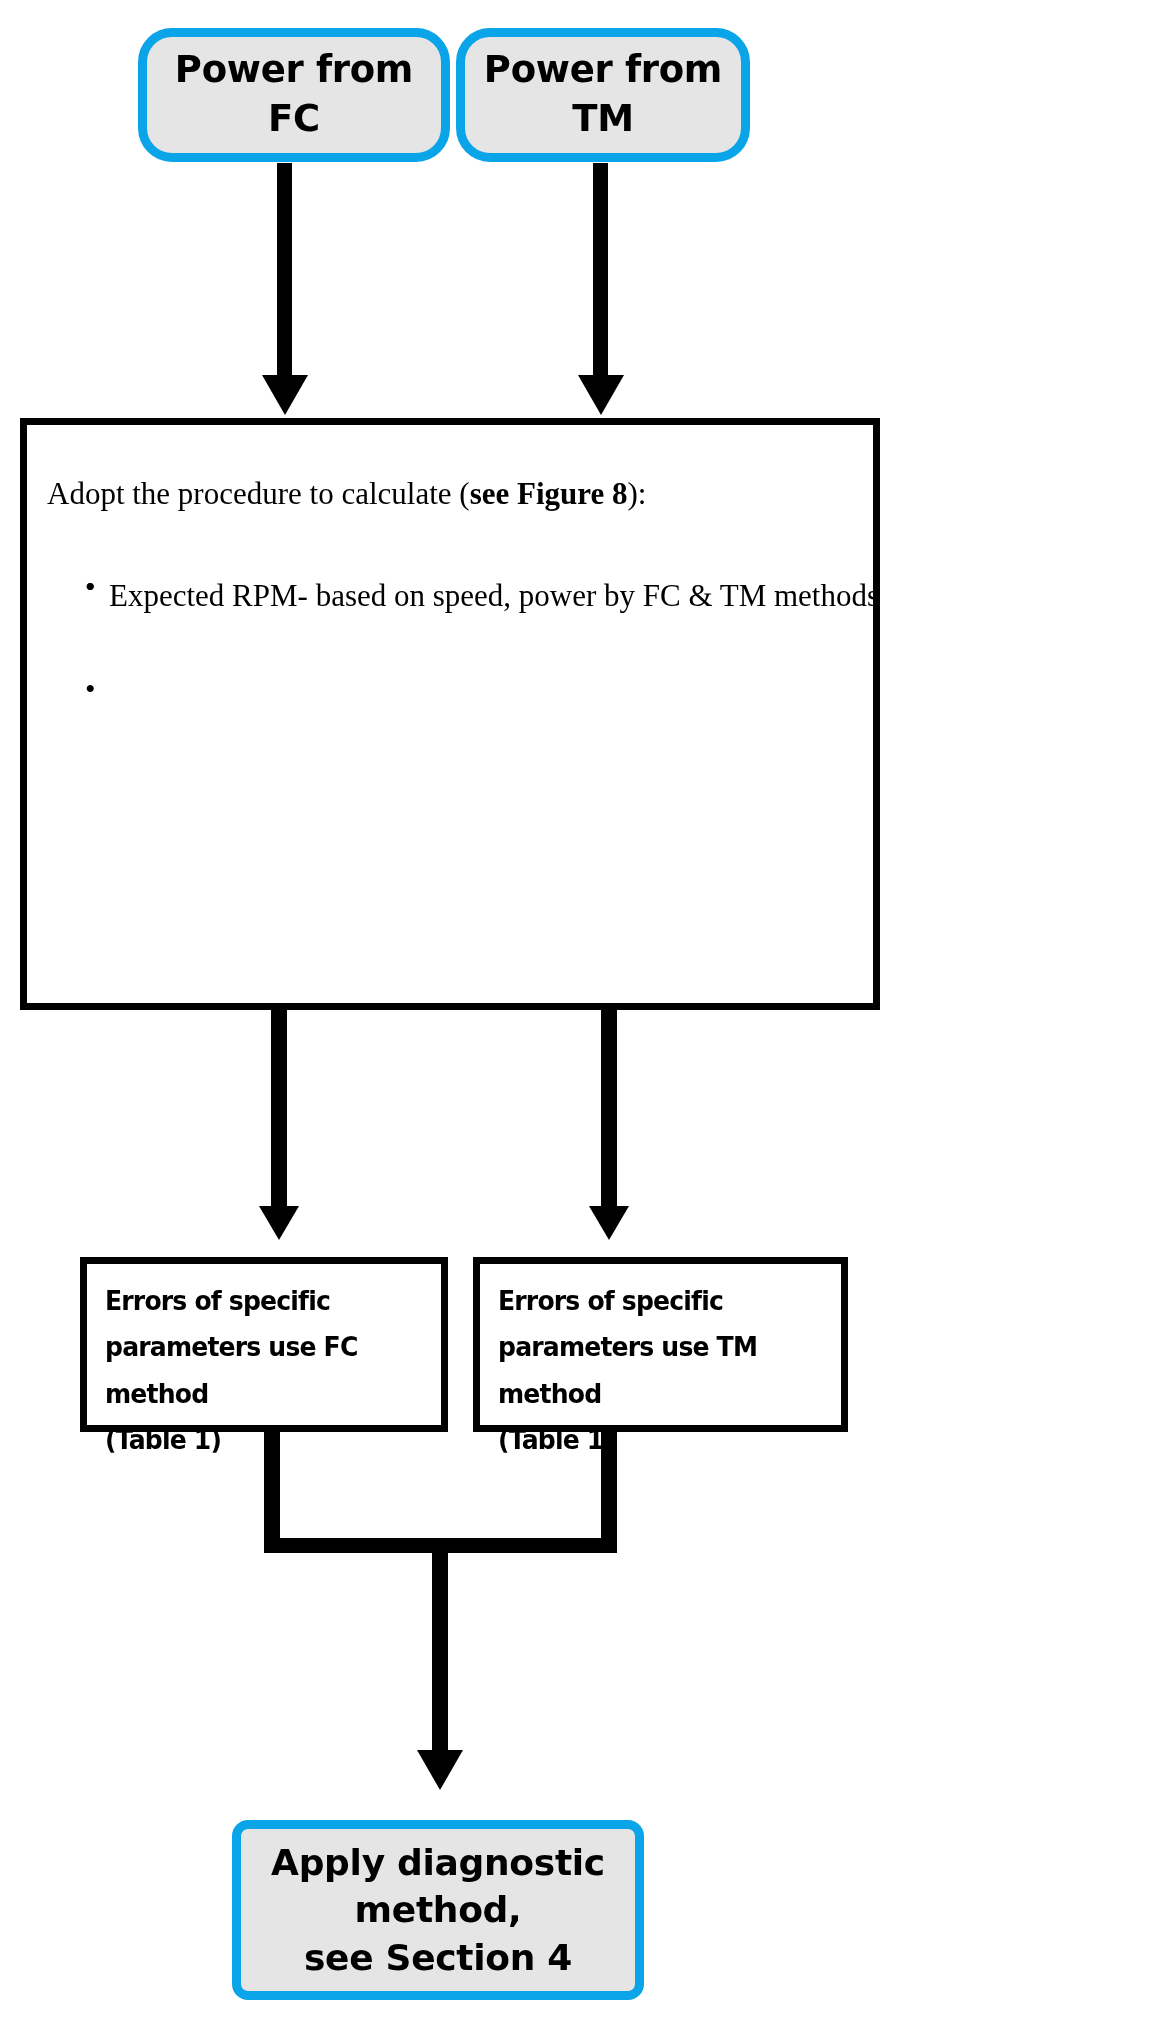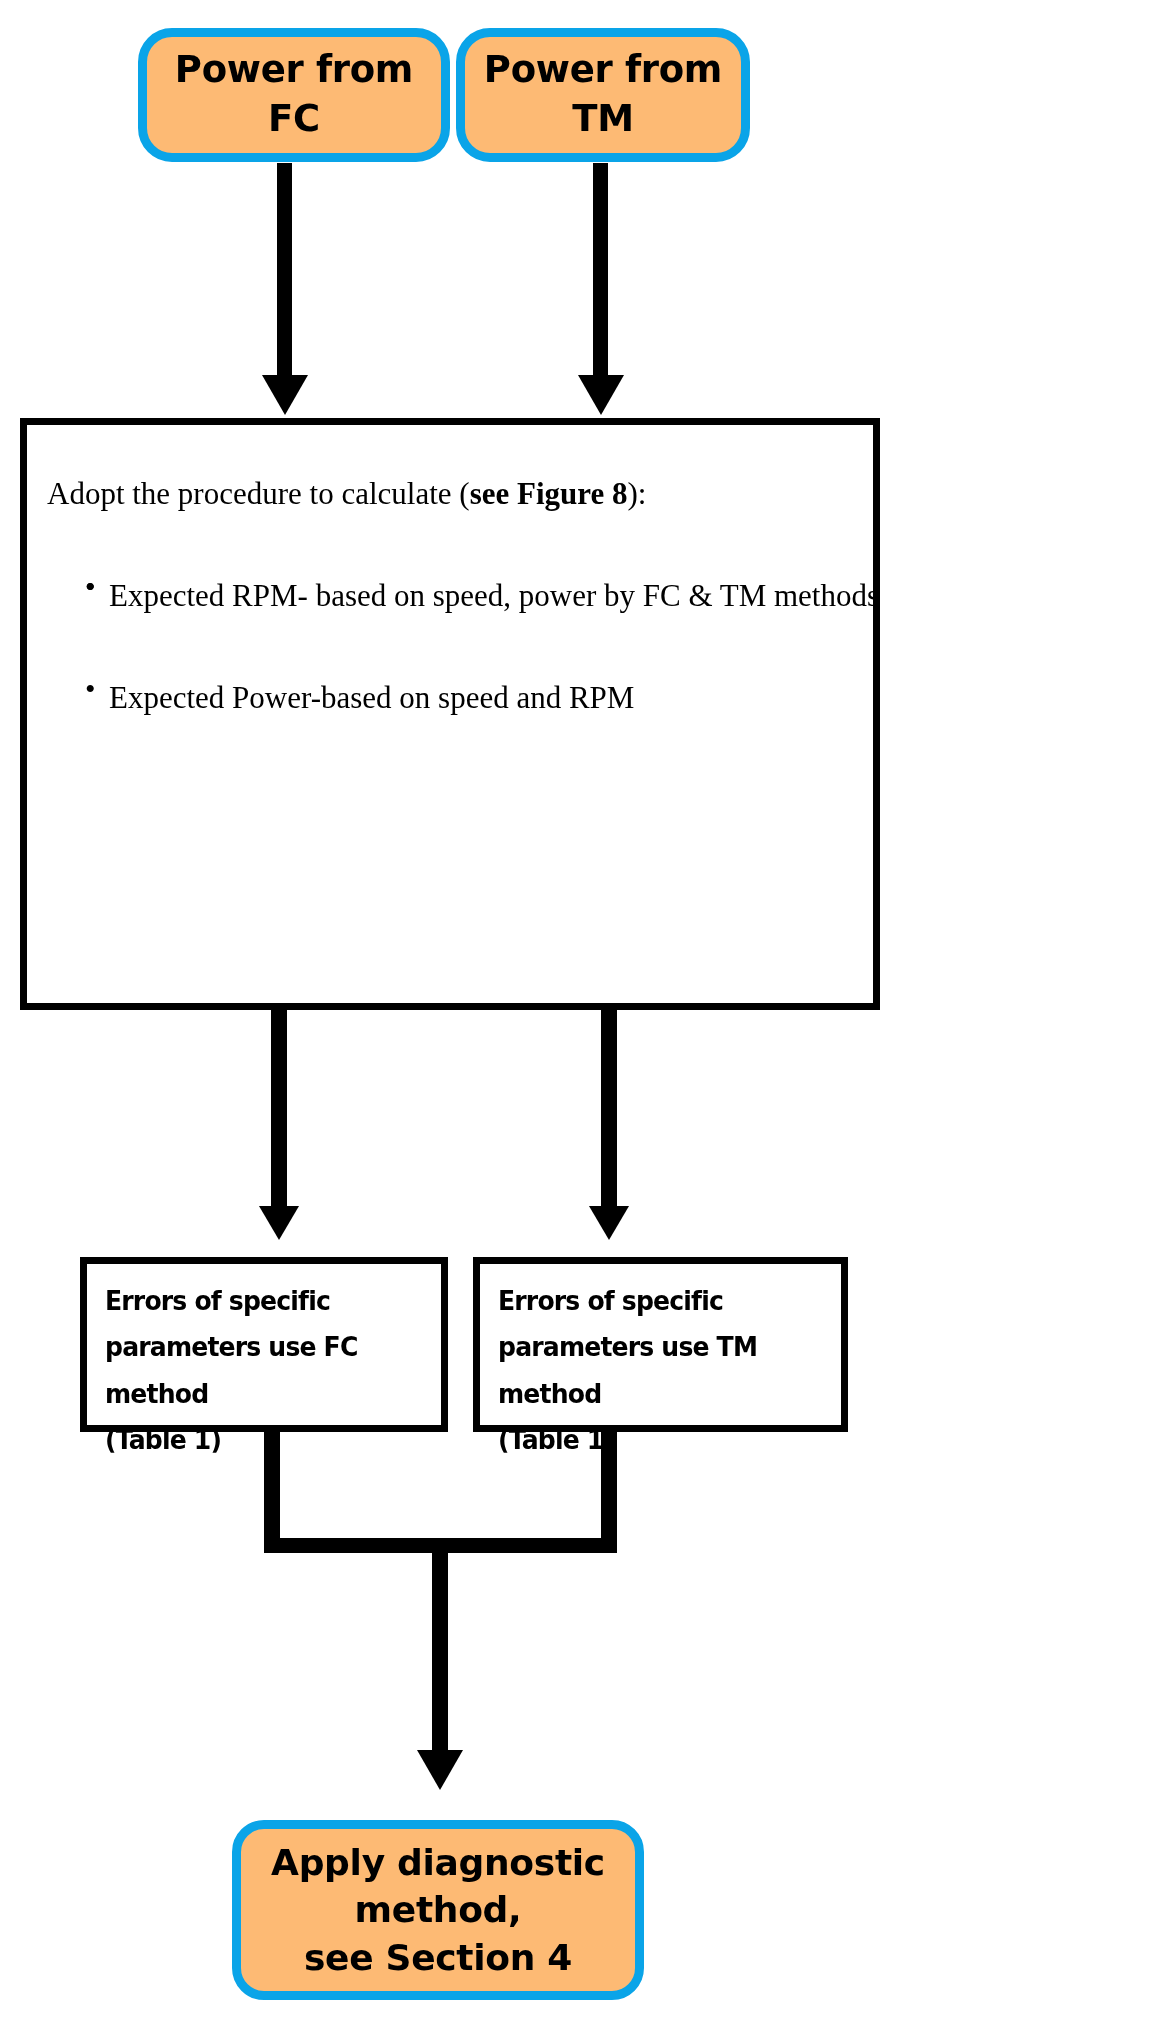--- a/index.html
+++ b/index.html
@@ -17,21 +17,21 @@
     background: #ffffff;
     overflow: hidden;
   }
 
   
   .rounded-box {
     position: absolute;
     box-sizing: border-box;
     border: 9px solid var(--accent, #0aa4e8);
     border-radius: 34px;
-    background: #fdba74;
+    background: #e5e5e5;
     display: flex;
     align-items: center;
     justify-content: center;
     text-align: center;
     font-family: "DejaVu Sans", sans-serif;
     font-weight: bold;
     color: #000000;
     line-height: 1.32;
     letter-spacing: -0.3px;
   }
@@ -149,21 +149,20 @@
     <ul class="proc-list" style="margin-top:46px;">
       <li>
         <span class="bullet">•</span>
       </li>
       <li style="margin-top:66px;">
         <span class="bullet">•</span>
         <span>Expected RPM- based on speed, power by FC &amp; TM methods</span>
       </li>
       <li style="margin-top:66px;">
         <span class="bullet">•</span>
-        <span>Expected Power-based on speed and RPM</span>
       </li>
     </ul>
   </div>
 
   <div class="vline" style="left:271px; top:1008px; width:16px; height:202px;"></div>
   <div class="arrowhead small" style="left:259px; top:1206px;"></div>
 
   <div class="vline" style="left:601px; top:1008px; width:16px; height:202px;"></div>
   <div class="arrowhead small" style="left:589px; top:1206px;"></div>
 
@@ -178,18 +177,18 @@
 parameters use TM method
 (Table 1)</div>
   </div>
 
   <div class="vline" style="left:264px; top:1432px; width:16px; height:120px;"></div>
   <div class="vline" style="left:601px; top:1432px; width:16px; height:120px;"></div>
   <div class="hline" style="left:264px; top:1538px; width:353px; height:15px;"></div>
   <div class="vline" style="left:432px; top:1538px; width:16px; height:216px;"></div>
   <div class="arrowhead" style="left:417px; top:1750px;"></div>
 
-  <div class="rounded-box" style="left: 232px; top: 1820px; width: 412px; height: 180px; font-size: 36px; border-radius: 32px; --accent: #0aa4e8;">
+  <div class="rounded-box" style="left: 232px; top: 1820px; width: 412px; height: 180px; font-size: 36px; border-radius: 16px; --accent: #0aa4e8;">
     <span style="white-space:pre-line;">Apply diagnostic method,
 see Section 4</span>
   </div>
 
 </div>
 
 </body></html>

